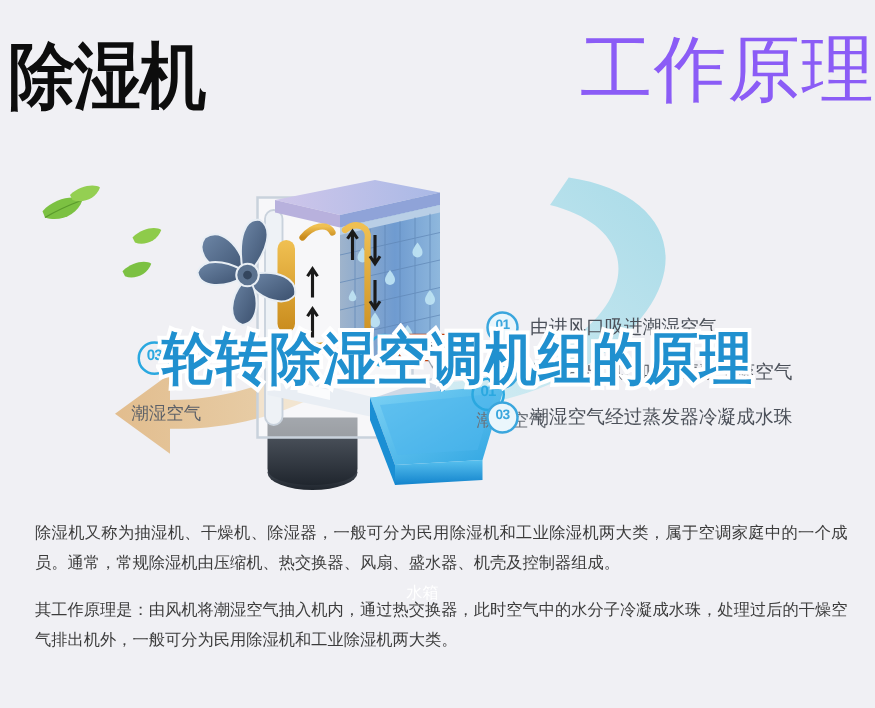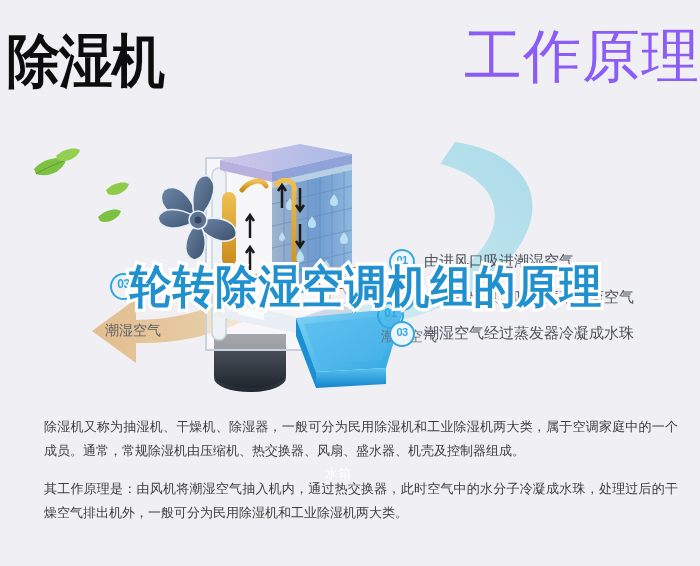--- a/index.html
+++ b/index.html
@@ -96,21 +96,21 @@
     -webkit-text-stroke:6px #ffffff;
     paint-order:stroke fill;
     text-shadow:0 2px 0 rgba(255,255,255,.9);
   }
 
   
   .copy{position:absolute;left:28px;top:415px;width:650px;}
   .para{
     font-family:"DejaVu Sans",sans-serif;
     font-size:13px;line-height:24px;color:#3c3c3c;
-    margin:0 0 14px 16px;text-align:justify;
+    margin:0 0 14px 0;text-align:justify;
   }
   .para:last-child{margin-bottom:0;}
 </style>
 </head>
 <body>
 
 <div class="page">
 
   <div class="title-bar">
     <span class="title-a">除湿机</span>

